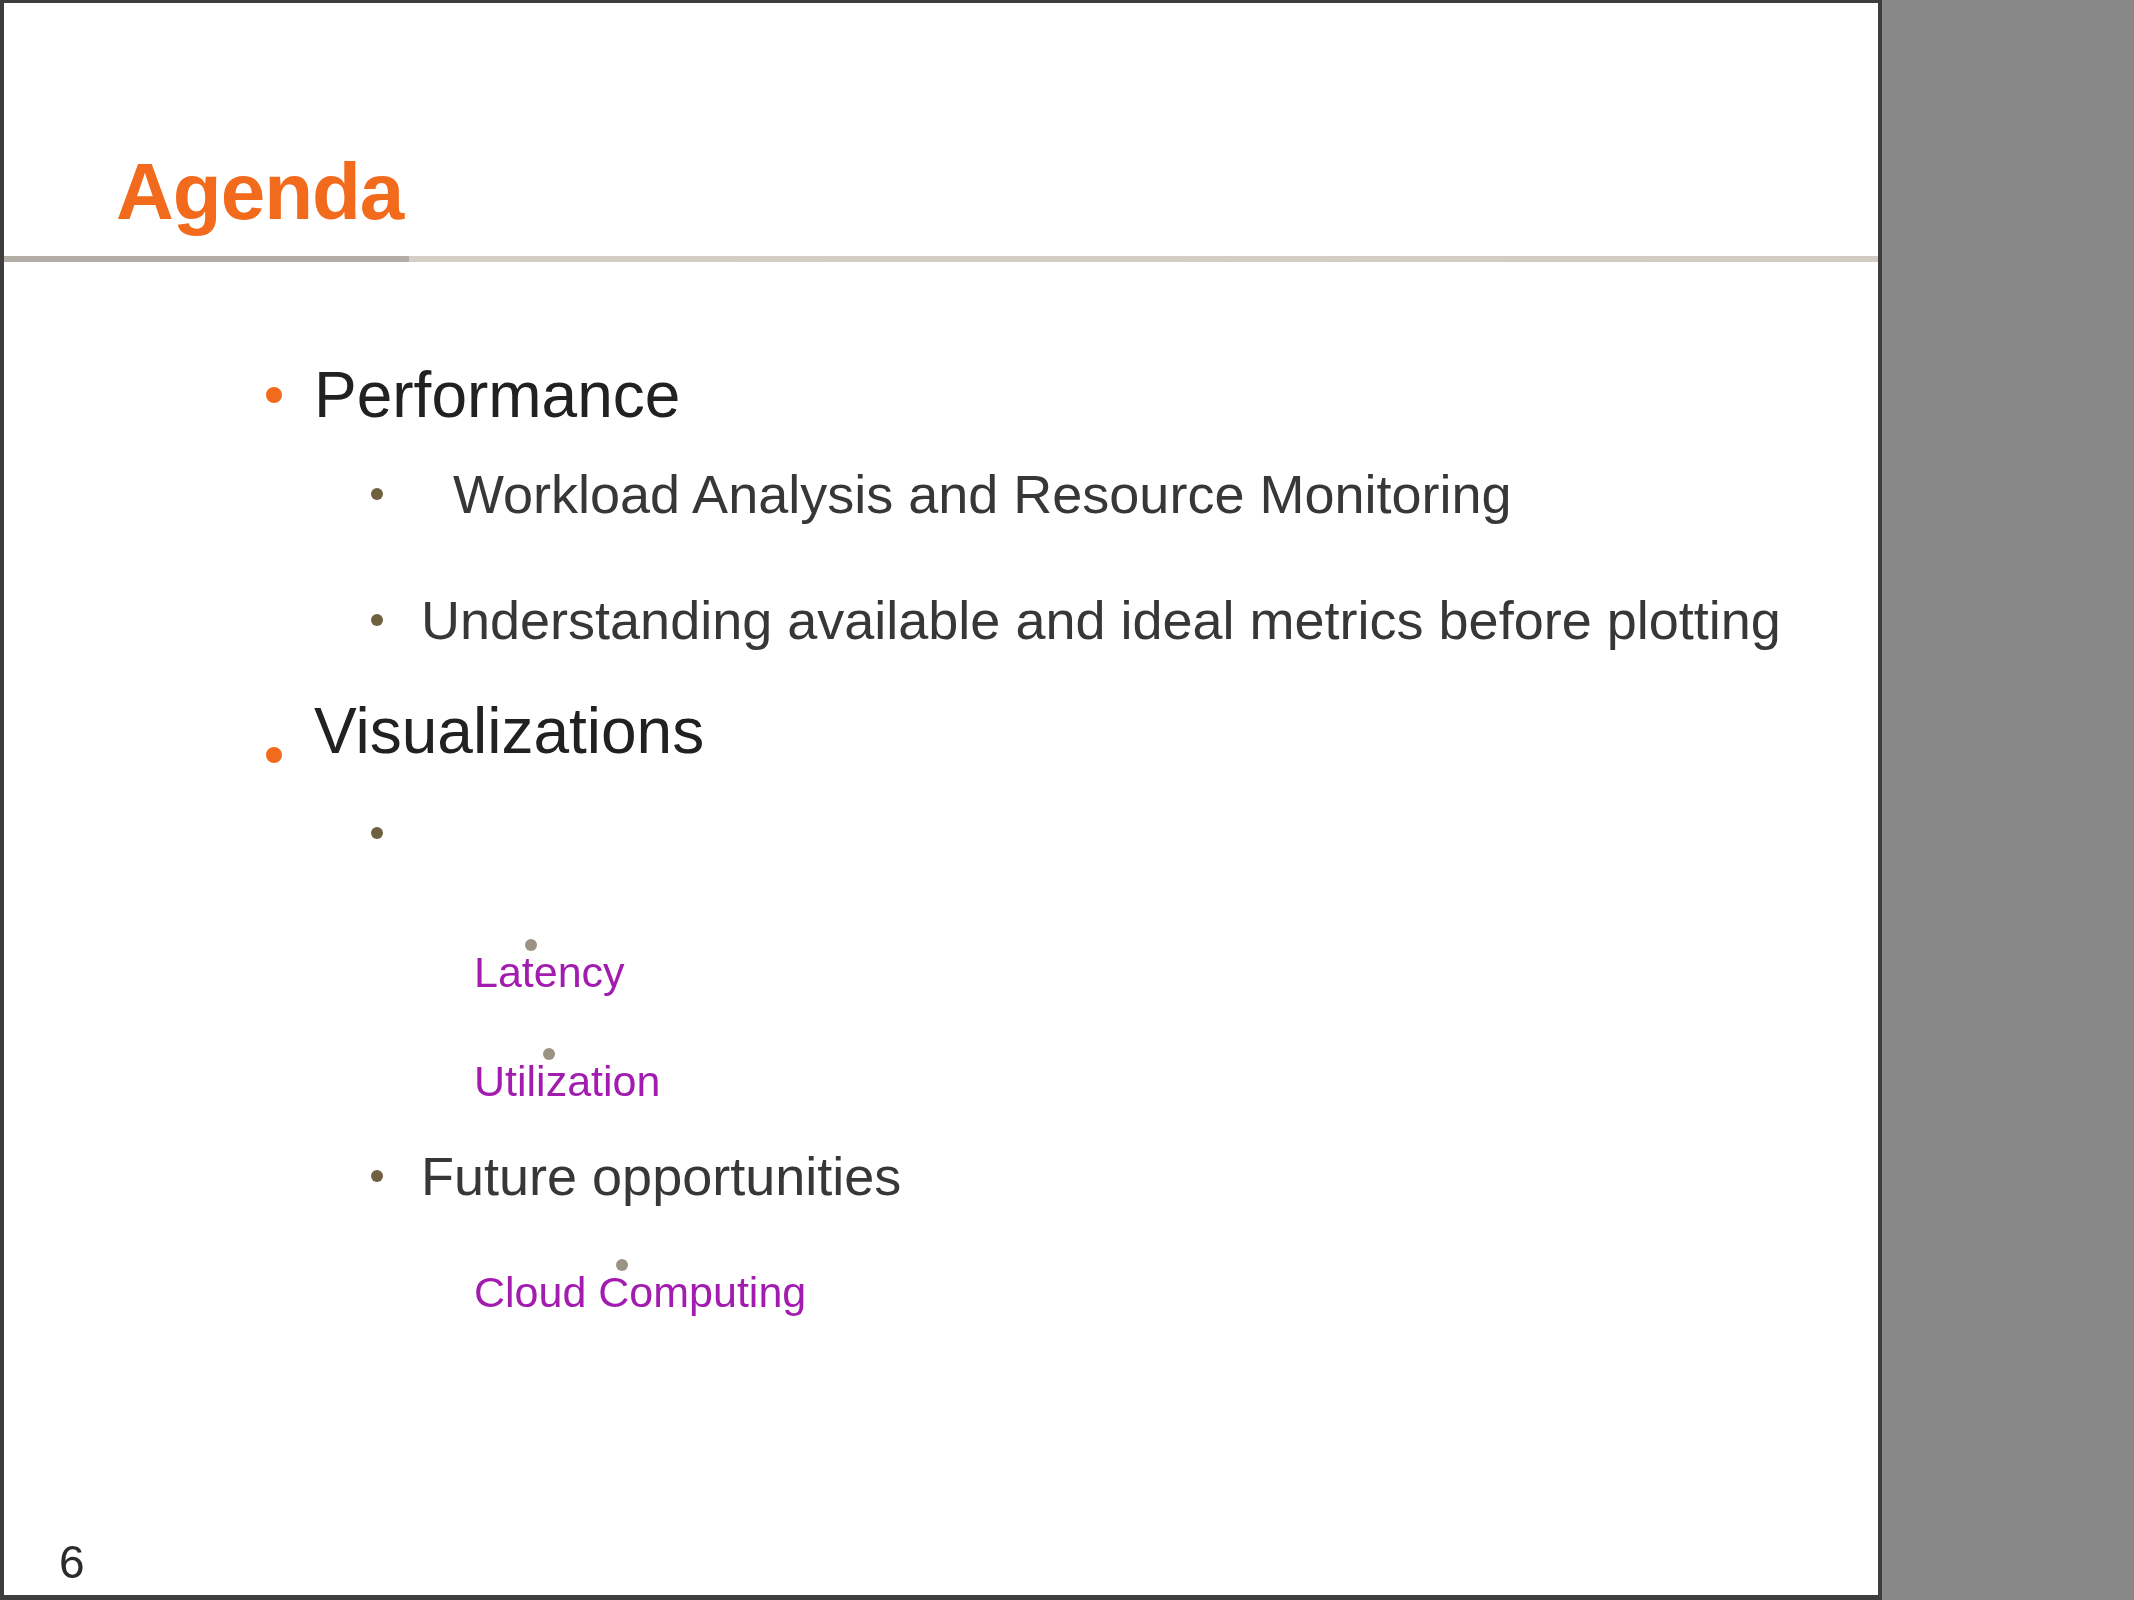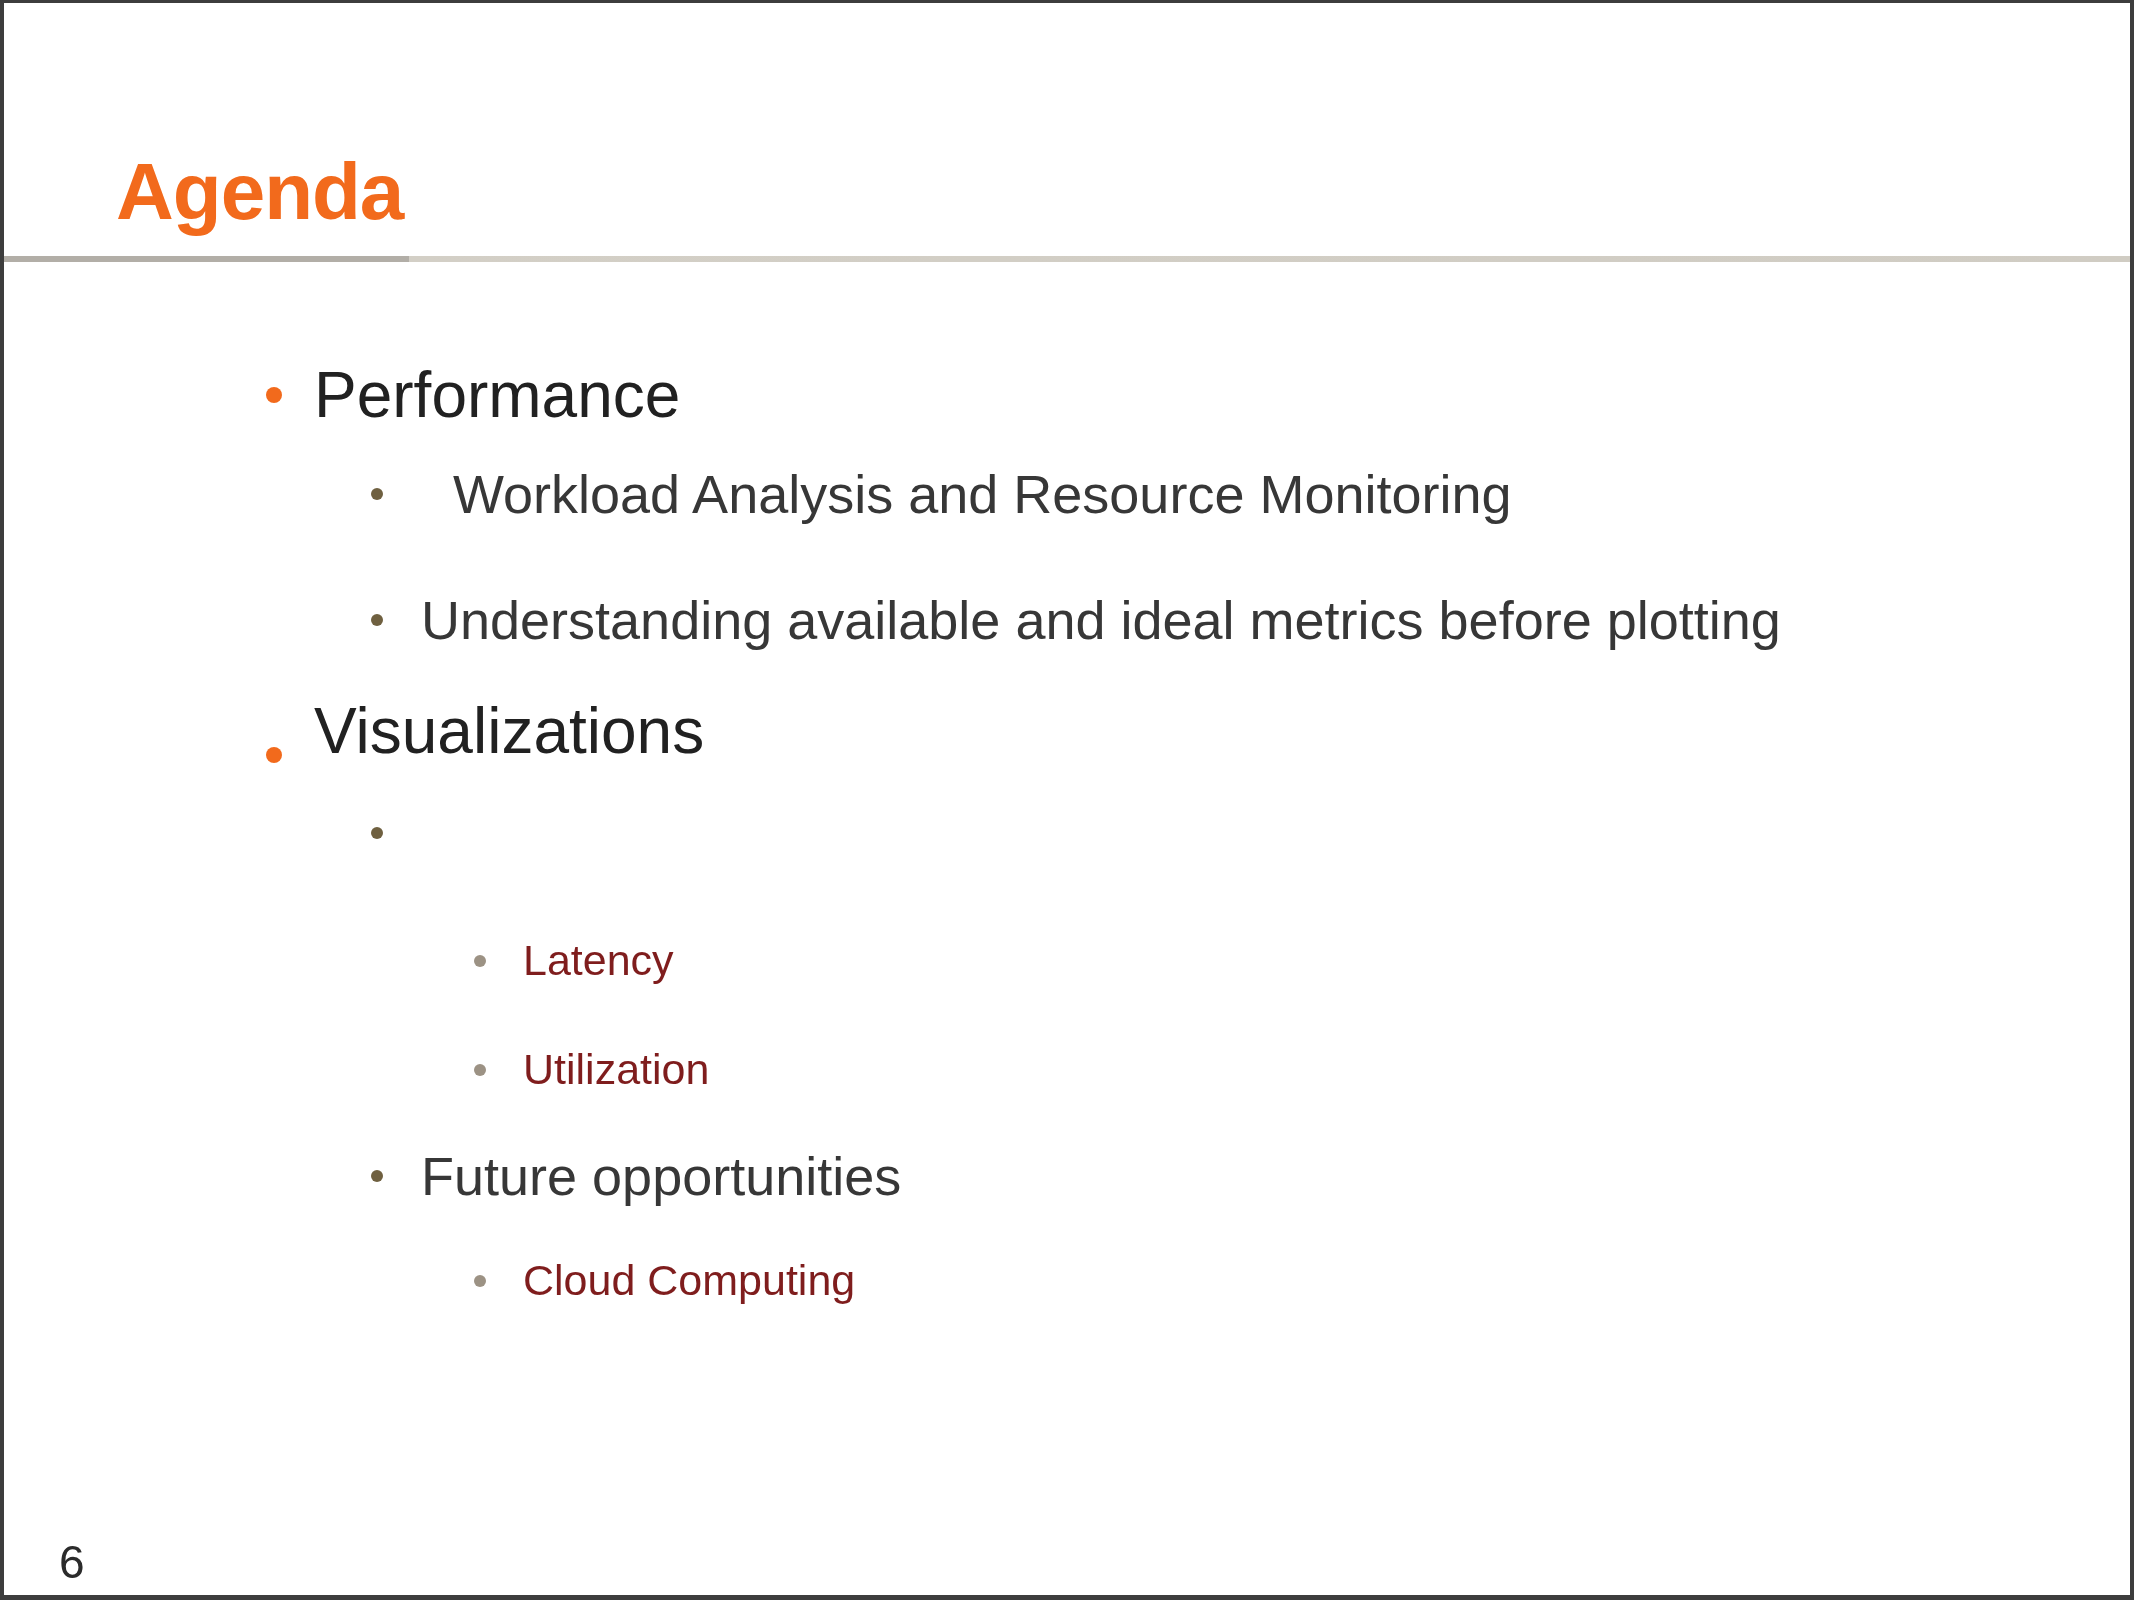--- a/index.html
+++ b/index.html
@@ -3,21 +3,21 @@
 <meta charset="utf-8">
 <style>
   html, body {
     margin: 0;
     padding: 0;
     background: #888;
     font-family: "Liberation Sans", sans-serif;
   }
   .slide {
     position: relative;
-    width: 2134px;
+    width: 1882px;
     height: 1600px;
     box-sizing: border-box;
     background: #ffffff;
     border: 4px solid #3d3d3d;
     border-top-width: 3px;
     border-bottom-width: 5px;
     overflow: hidden;
   }
   
   .slide-title {
@@ -87,21 +87,21 @@
   }
   .bullet-line .dot {
     display: inline-block;
     border-radius: 50%;
     flex: 0 0 auto;
   }
   .lvl1 { left: 262px; font-size: 64px; color: #212121; }
   .lvl1 .dot { width: 16px; height: 16px; background: var(--accent-orange, #F26A1C); margin-right: 32px; }
   .lvl2 { left: 367px; font-size: 54px; color: #373737; }
   .lvl2 .dot { width: 12px; height: 12px; background: var(--level2-bullet, #6F6040); margin-right: 38px; }
-  .lvl3 { left: 470px; font-size: 43px; color: #7f1d1d; }
+  .lvl3 { left: 470px; font-size: 43px; color: #a21caf; flex-direction: column; }
   .lvl3 .dot { width: 12px; height: 12px; background: var(--level3-bullet, #9C9284); margin-right: 37px; }
   
   .page-number {
     position: absolute;
     left: 55px;
     top: 1536px;
     font-size: 46px;
     line-height: 1;
     color: #2b2b2b;
   }

